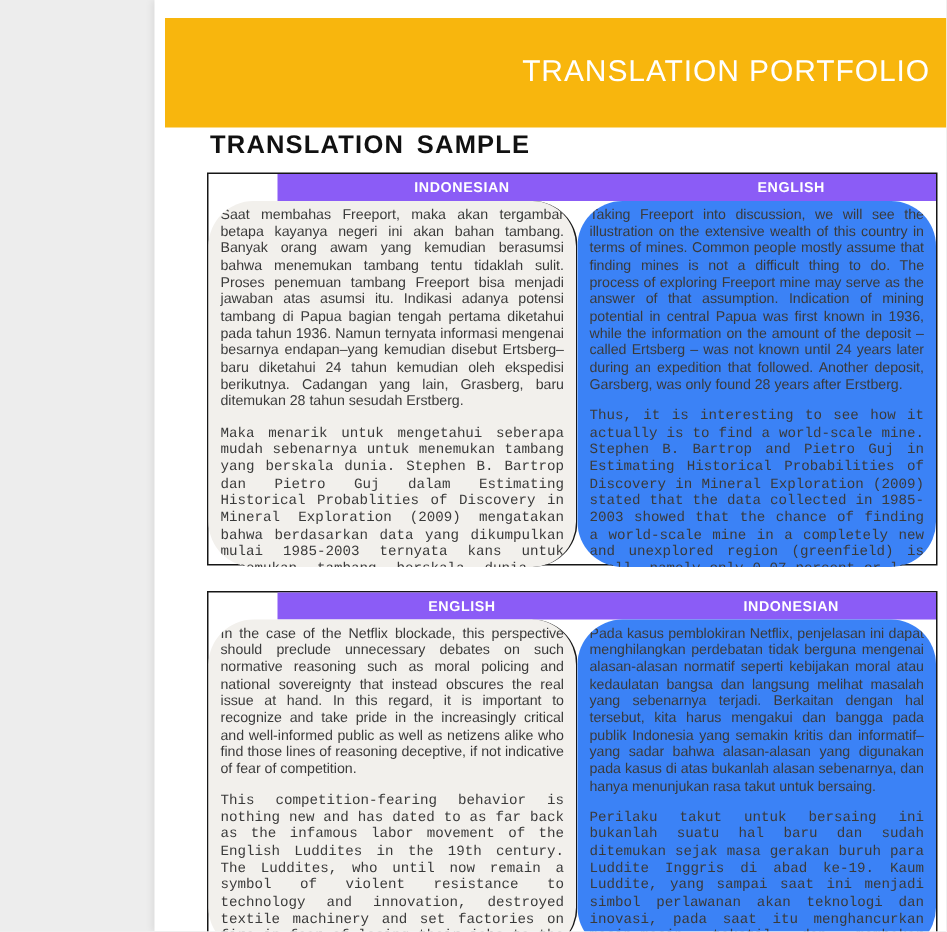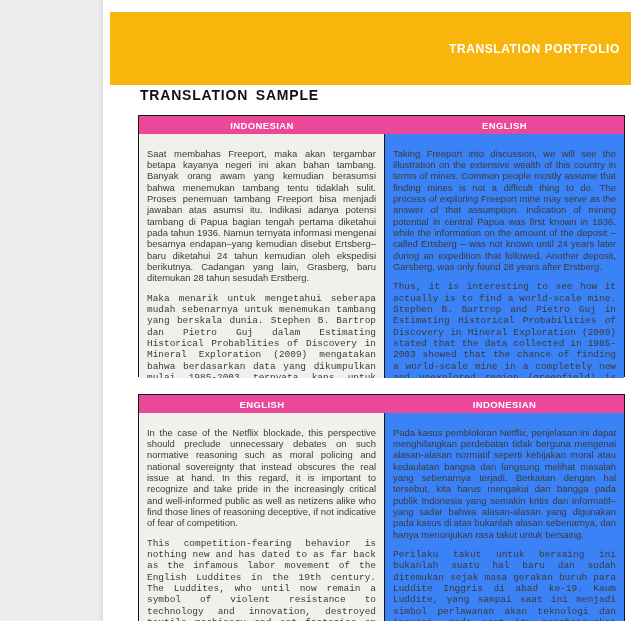--- a/index.html
+++ b/index.html
@@ -12,47 +12,48 @@
   .page{
     position:absolute;left:103px;top:0;width:528px;height:621px;
     background:#ffffff;box-shadow:-2px 0 5px rgba(0,0,0,0.08);
   }
   .banner{
     position:absolute;left:7px;top:12px;width:521px;height:73px;
     background:#F8B60D;display:flex;align-items:center;justify-content:flex-end;
     padding:0 11px 0 0;
   }
   .banner-title{
-    color:#ffffff;font-size:12px;font-weight:bold;letter-spacing:0.6px;
+    color:#ffffff;font-size:20px;font-weight:normal;letter-spacing:0.6px;
   }
   .section-title{
     position:absolute;left:37px;top:87px;margin:0;
-    font-size:14px;font-weight:bold;color:#111111;letter-spacing:0.8px;
+    font-size:17px;font-weight:bold;color:#111111;letter-spacing:0.8px;
     word-spacing:3px;
   }
   .ttable{
     position:absolute;left:35px;width:487px;
     border:1.5px solid #161616;background:#ffffff;
   }
   .ttable-1{top:115px;height:262px;}
   .ttable-2{top:394px;height:240px;}
   .thead{
     display:grid;grid-template-columns:246px 1fr;
-    background:#ec4899;
+    background:#8b5cf6;
+    margin-left:46px;
   }
   .th{
     color:#ffffff;font-size:9.5px;font-weight:bold;text-align:center;
     letter-spacing:0.4px;padding:3.5px 0 3px 0;
   }
   .tbody{
     display:grid;grid-template-columns:246px 1fr;
     height:calc(100% - 16px);
   }
   .cell{
-    padding:14px 8px 4px 8px;overflow:hidden;
+    padding:4px 8px 4px 8px;overflow:hidden;border-radius:30px;
   }
   .cell-left{
     background:#F2F0EC;border-right:1.5px solid #161616;
   }
   .cell-right{
     background:#3b82f6;
   }
   .cell p{
     margin:0 0 9px 0;
     font-size:9.45px;line-height:11.35px;color:#3a3a3a;

